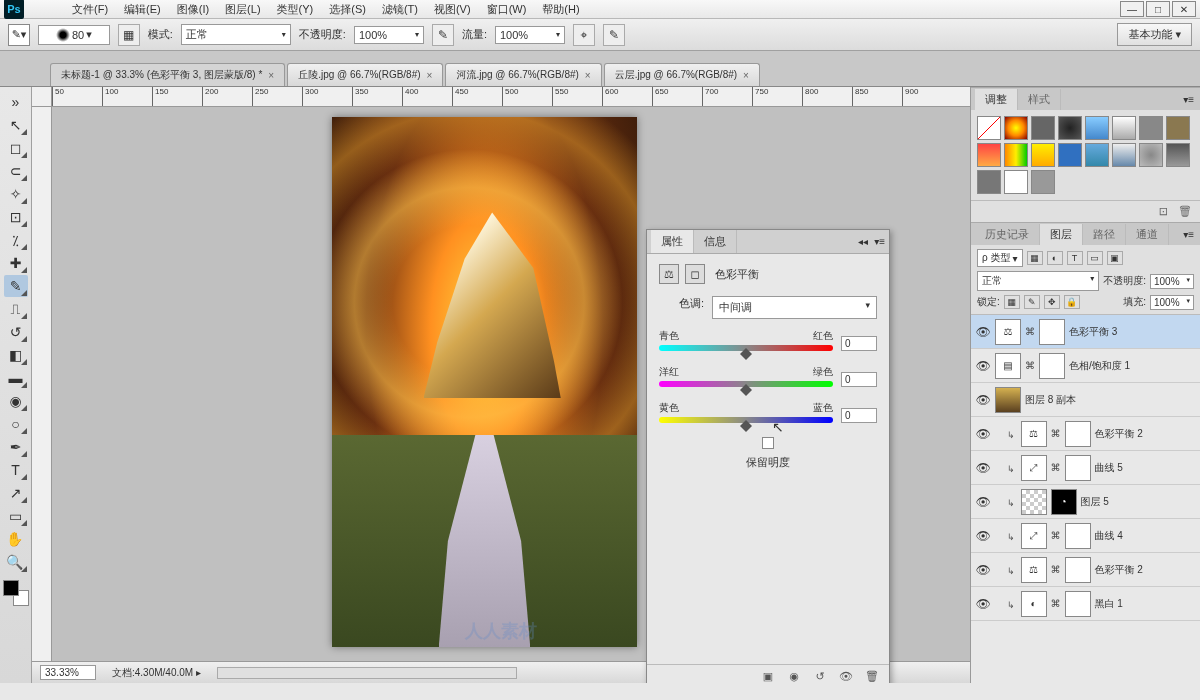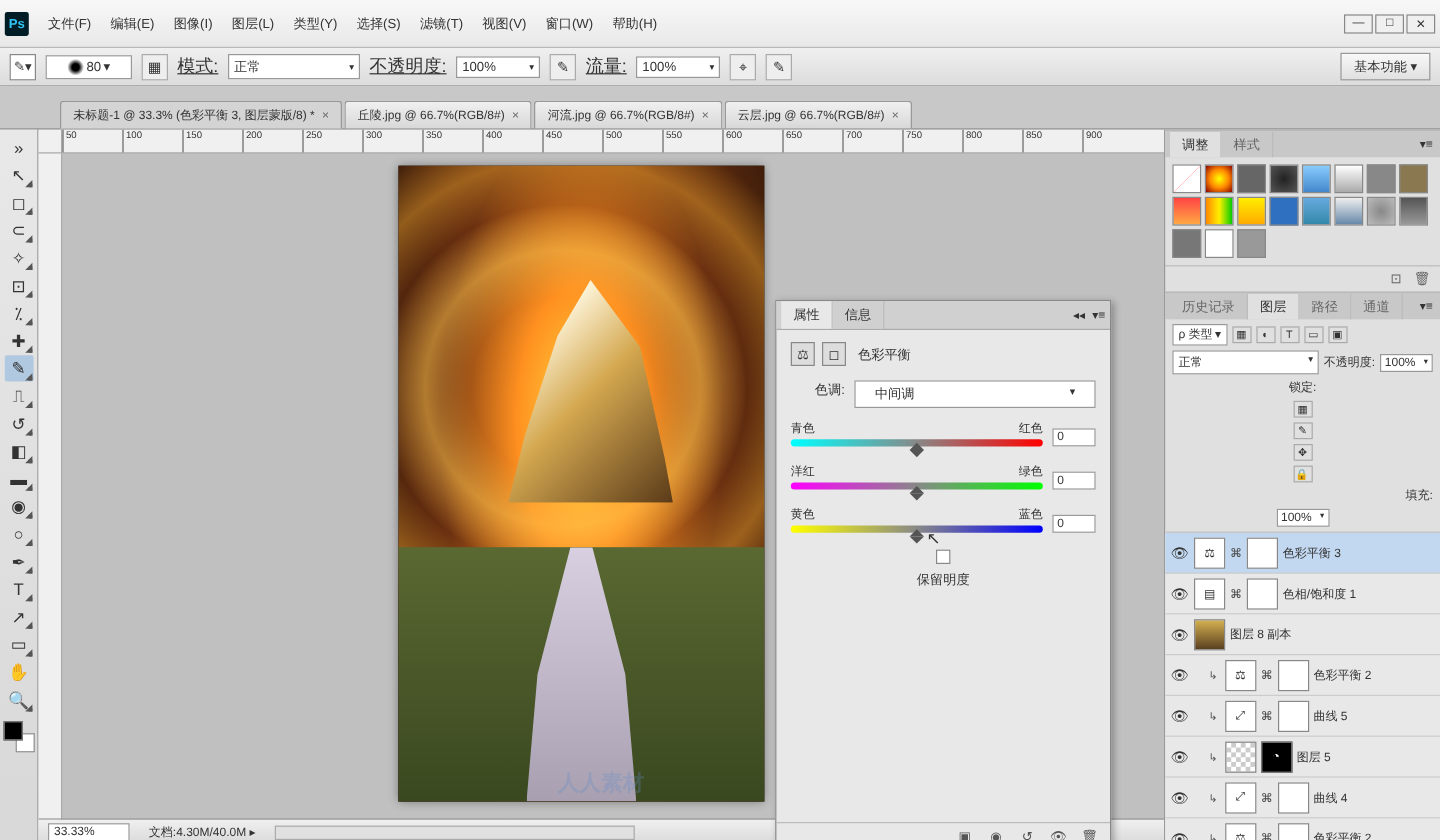--- a/index.html
+++ b/index.html
@@ -1,31 +1,31 @@
 <!DOCTYPE html>
 <html><head>
 <meta charset="utf-8">
 <style>
 * { margin: 0; padding: 0; box-sizing: border-box; font-family: "Microsoft YaHei", Arial, sans-serif; }
 body { width: 1200px; height: 700px; background: #e8e8e8; overflow: hidden; font-size: 11px; color: #333; }
 
-.titlebar { height: 40px; background: linear-gradient(#f8f8f8,#e8e8e8); display: flex; align-items: center; padding: 0 4px; border-bottom: 1px solid #b8b8b8; }
+.titlebar { height: 19px; background: linear-gradient(#f8f8f8,#e8e8e8); display: flex; align-items: center; padding: 0 4px; border-bottom: 1px solid #b8b8b8; gap: 32px; }
 .ps-icon { width: 20px; height: 20px; background: #001d26; color: #31c5f4; display: flex; align-items: center; justify-content: center; font-weight: bold; font-size: 11px; border-radius: 2px; margin-right: 8px; }
 .menu-item { padding: 4px 8px; cursor: pointer; }
 .win-controls { margin-left: auto; display: flex; gap: 2px; }
 .win-btn { width: 24px; height: 16px; border: 1px solid #888; background: #f0f0f0; display: flex; align-items: center; justify-content: center; font-size: 10px; cursor: pointer; }
 
 .optbar { height: 32px; background: linear-gradient(#f0f0f0,#dcdcdc); border-bottom: 1px solid #a0a0a0; display: flex; align-items: center; padding: 0 8px; gap: 8px; }
 .tool-sw { width: 22px; height: 22px; border: 1px solid #888; background: #fff; display: flex; align-items: center; justify-content: center; }
 .brush-box { display: flex; align-items: center; gap: 2px; border: 1px solid #999; padding: 2px 17px; background: #fff; }
 .brush-spot { width: 14px; height: 14px; background: radial-gradient(circle,#000 30%,transparent 70%); }
 .sel { border: 1px solid #999; background: #fff; padding: 2px 4px; display: flex; align-items: center; gap: 12px; min-width: 70px; position: relative; }
 .sel::after { content: "▾"; font-size: 8px; margin-left: auto; }
 .sel.wide { min-width: 110px; }
-.opt-lbl { font-size: 15px; text-decoration: underline; }
+.opt-lbl { font-size: 11px; }
 .opt-ico { width: 22px; height: 22px; border: 1px solid #aaa; background: #eee; display: flex; align-items: center; justify-content: center; font-size: 12px; }
 .workspace-btn { margin-left: auto; border: 1px solid #999; padding: 3px 10px; background: linear-gradient(#f8f8f8,#e0e0e0); }
 
 .tabbar { height: 36px; background: #c8c8c8; display: flex; align-items: end; padding-left: 50px; border-bottom: 1px solid #888; }
 .doctab { padding: 4px 10px; background: linear-gradient(#f0f0f0,#d8d8d8); border: 1px solid #999; border-bottom: none; border-radius: 3px 3px 0 0; margin-right: 2px; font-size: 10px; display: flex; align-items: center; gap: 6px; }
 .doctab.active { background: #d4d4d4; }
 .close-x { font-size: 10px; color: #666; cursor: pointer; }
 
 .main { display: flex; height: 596px; }
 .tools { width: 32px; background: linear-gradient(#e8e8e8,#d8d8d8); border-right: 1px solid #a0a0a0; display: flex; flex-direction: column; align-items: center; padding-top: 4px; gap: 1px; }
@@ -43,33 +43,33 @@
 .ruler-corner { position: absolute; left: 0; top: 0; width: 20px; height: 20px; background: #f0f0f0; border-right: 1px solid #999; border-bottom: 1px solid #999; }
 .tick { border-left: 1px solid #666; padding-left: 2px; flex: 0 0 50px; }
 .canvas { position: absolute; left: 300px; top: 30px; width: 305px; height: 530px; background: #2b1f10; overflow: hidden; box-shadow: 0 0 8px rgba(0,0,0,0.4); }
 .sky { position: absolute; inset: 0; background: radial-gradient(ellipse at 50% 40%, #ffd940 0%, #ff9020 25%, #6b3010 55%, #2a1508 100%); }
 .swirl { position: absolute; inset: 0; background: radial-gradient(circle at 45% 35%, transparent 20%, rgba(255,200,80,0.5) 30%, transparent 40%, rgba(255,180,50,0.4) 50%, transparent 60%); }
 .mountain { position: absolute; left: 30%; top: 18%; width: 45%; height: 35%; background: linear-gradient(135deg,#fff8e0 20%,#d4a850 50%,#5a3a18 100%); clip-path: polygon(50% 0%, 80% 30%, 95% 80%, 100% 100%, 0% 100%, 10% 70%, 30% 25%); }
 .ground { position: absolute; bottom: 0; left: 0; right: 0; height: 40%; background: linear-gradient(#5a6832,#3a4820); }
 .river { position: absolute; bottom: 0; left: 35%; width: 30%; height: 40%; background: linear-gradient(#d8d0e0,#a8a0b0); clip-path: polygon(40% 0%, 60% 0%, 90% 50%, 100% 100%, 0% 100%, 10% 50%); }
 
 .statusbar { position: absolute; bottom: 0; left: 0; right: 0; height: 22px; background: linear-gradient(#f0f0f0,#d8d8d8); border-top: 1px solid #999; display: flex; align-items: center; padding: 0 8px; gap: 16px; font-size: 10px; }
-.zoom-input { border: 1px solid #999; padding: 1px 4px; width: 68px; background: #fff; }
+.zoom-input { border: 1px solid #999; padding: 1px 4px; width: 56px; background: #fff; }
 .scrollbar { height: 12px; flex: 1; background: #e0e0e0; border: 1px solid #aaa; max-width: 300px; }
 
-.props-panel { position: absolute; left: 614px; top: 142px; width: 280px; height: 460px; background: #e8e8e8; border: 1px solid #888; box-shadow: 2px 2px 6px rgba(0,0,0,0.3); z-index: 50; }
+.props-panel { position: absolute; left: 614px; top: 142px; width: 244px; height: 460px; background: #e8e8e8; border: 1px solid #888; box-shadow: 2px 2px 6px rgba(0,0,0,0.3); z-index: 50; }
 .props-tabs { height: 24px; background: #d0d0d0; display: flex; align-items: center; padding-left: 4px; border-bottom: 1px solid #aaa; }
 .props-tab { padding: 4px 10px; background: #e8e8e8; border-right: 1px solid #bbb; font-size: 11px; }
 .props-tab.inactive { background: #d0d0d0; }
 .props-close { margin-left: auto; padding: 0 4px; display: flex; gap: 6px; font-size: 10px; }
 .props-body { padding: 10px 12px; }
 .props-icons { display: flex; align-items: center; gap: 6px; margin-bottom: 12px; }
 .adj-ico { width: 20px; height: 20px; border: 1px solid #888; background: #ddd; display: flex; align-items: center; justify-content: center; font-size: 11px; }
 .props-row { display: flex; align-items: flex-start; gap: 8px; margin-bottom: 10px; margin-left: 20px; }
-.tone-sel { flex: 1; border: 1px solid #999; background: #fff; padding: 3px 16px; display: flex; }
+.tone-sel { flex: 1; border: 1px solid #999; background: #fff; padding: 3px 6px; display: flex; }
 .tone-sel::after { content: "▾"; margin-left: auto; font-size: 9px; }
 .slider-row { margin-bottom: 14px; }
 .slider-labels { display: flex; justify-content: space-between; font-size: 10px; margin-bottom: 2px; }
 .slider-track { position: relative; height: 6px; border-radius: 3px; }
 .gr-cr { background: linear-gradient(to right,#00ffff,#888,#ff0000); }
 .gr-mg { background: linear-gradient(to right,#ff00ff,#888,#00ff00); }
 .gr-yb { background: linear-gradient(to right,#ffff00,#888,#0000ff); }
 .thumb { position: absolute; left: 50%; top: -3px; width: 0; height: 0; border: 6px solid transparent; border-bottom-color: #555; transform: translateX(-50%); }
 .thumb::after { content:""; position:absolute; left:-6px; top:6px; border:6px solid transparent; border-top-color:#555; }
 .val-box { width: 36px; border: 1px solid #999; background: #fff; padding: 1px 3px; font-size: 10px; margin-left: 8px; display: inline-block; text-align: left; }
@@ -92,21 +92,21 @@
 .adj-footer { height: 22px; border-top: 1px solid #bbb; display: flex; align-items: center; justify-content: flex-end; gap: 10px; padding: 0 8px; font-size: 11px; color: #666; }
 
 .layer-opts { padding: 4px 6px; display: flex; flex-direction: column; gap: 4px; font-size: 10px; }
 .layer-row1 { display: flex; gap: 4px; align-items: center; }
 .filter-sel { border: 1px solid #999; background: #fff; padding: 1px 4px; display: flex; align-items: center; gap: 2px; }
 .mini-ico { width: 16px; height: 14px; border: 1px solid #aaa; display: flex; align-items: center; justify-content: center; font-size: 9px; }
 .bl-sel { border: 1px solid #999; background: #fff; padding: 2px 4px; flex: 1; display: flex; }
 .bl-sel::after { content:"▾"; margin-left:auto; font-size:8px; }
 .opa-box { border: 1px solid #999; background: #fff; padding: 1px 3px; width: 44px; display:inline-flex; }
 .opa-box::after { content:"▾"; margin-left:auto; font-size:7px; }
-.lock-row { display: flex; align-items: center; gap: 4px; flex-direction: column; }
+.lock-row { display: flex; align-items: flex-start; gap: 4px; }
 
 .layers { flex: 1; overflow-y: auto; background: #e8e8e8; border-top: 1px solid #bbb; }
 .layer { display: flex; align-items: center; height: 34px; border-bottom: 1px solid #ccc; padding: 0 4px; gap: 4px; }
 .layer.sel-l { background: #c2d8f0; }
 .vis { width: 16px; font-size: 12px; text-align: center; }
 .l-thumb { width: 26px; height: 26px; border: 1px solid #888; background: #fff; display: flex; align-items: center; justify-content: center; font-size: 10px; }
 .l-thumb.trans { background: repeating-conic-gradient(#ccc 0% 25%, #fff 0% 50%) 50% / 8px 8px; }
 .l-thumb.img { background: linear-gradient(#d4b050,#5a4020); }
 .l-thumb.mask-thumb { background: #fff; }
 .link-ico { width: 10px; font-size: 10px; color: #444; }

